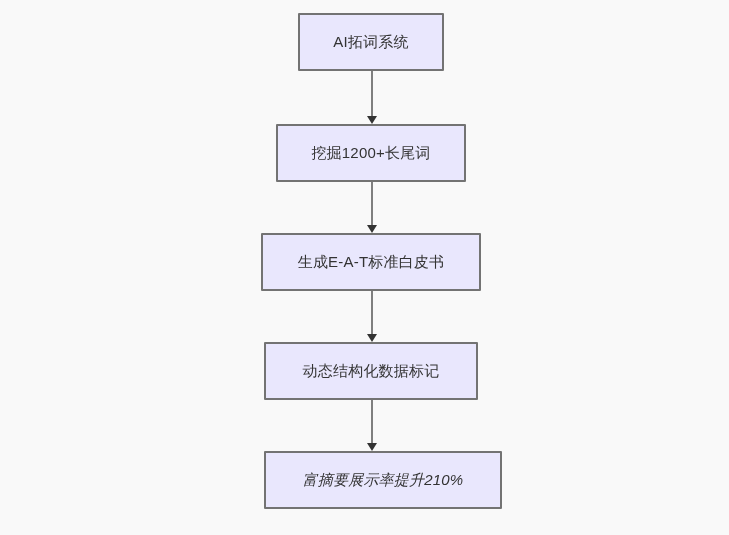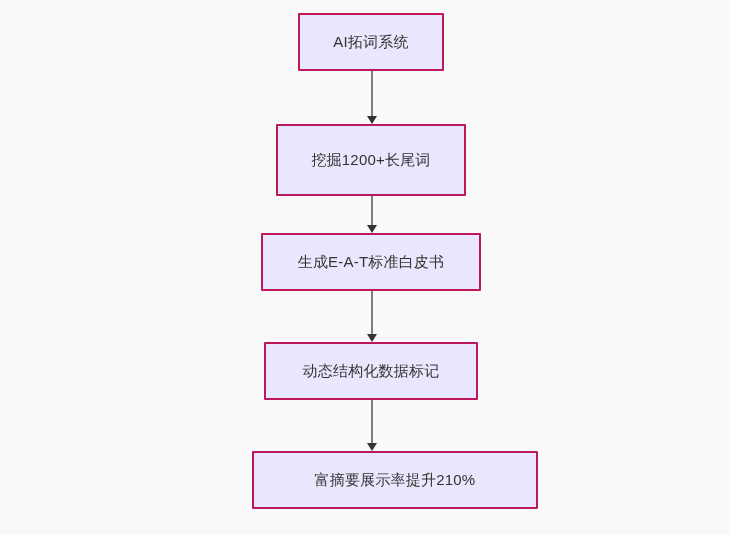--- a/index.html
+++ b/index.html
@@ -16,21 +16,21 @@
   #flow-canvas {
     position: relative;
     width: 729px;
     height: 535px;
     background: #f9f9f9;
   }
   .node {
     position: absolute;
     box-sizing: border-box;
     background: #e9e7fd;
-    border: 2px solid #be185d;
+    border: 2px solid #737373;
     border-radius: 1px;
     display: flex;
     align-items: center;
     justify-content: center;
     color: #333333;
     font-size: 15px;
     line-height: 1.2;
     letter-spacing: 0.2px;
     white-space: nowrap;
   }
@@ -75,26 +75,26 @@
     <div class="edge-head" style="top: 43px;"></div>
   </div>
   <div class="edge" id="edge-3" style="left: 371px; top: 400px; width: 2px; height: 51px;">
     <div class="edge-line" style="height: 44px;"></div>
     <div class="edge-head" style="top: 43px;"></div>
   </div>
 
   <div class="node" id="node-0" style="left: 298px; top: 13px; width: 146px; height: 58px;">
     <span class="node-label">AI拓词系统</span>
   </div>
-  <div class="node" id="node-1" style="left: 276px; top: 124px; width: 190px; height: 72px; align-items: center;">
+  <div class="node" id="node-1" style="left: 276px; top: 124px; width: 190px; height: 58px; align-items: center;">
     <span class="node-label">挖掘1200+长尾词</span>
   </div>
   <div class="node" id="node-3" style="left: 264px; top: 342px; width: 214px; height: 58px;">
     <span class="node-label">动态结构化数据标记</span>
   </div>
   <div class="node" id="node-2" style="left: 261px; top: 233px; width: 220px; height: 58px;">
     <span class="node-label">生成E-A-T标准白皮书</span>
   </div>
-  <div class="node" id="node-4" style="left: 252px; top: 451px; width: 286px; height: 58px;">
+  <div class="node" id="node-4" style="left: 264px; top: 451px; width: 238px; height: 58px; font-style: italic;">
     <span class="node-label">富摘要展示率提升210%</span>
   </div>
 
 </div>
 
 </body></html>

